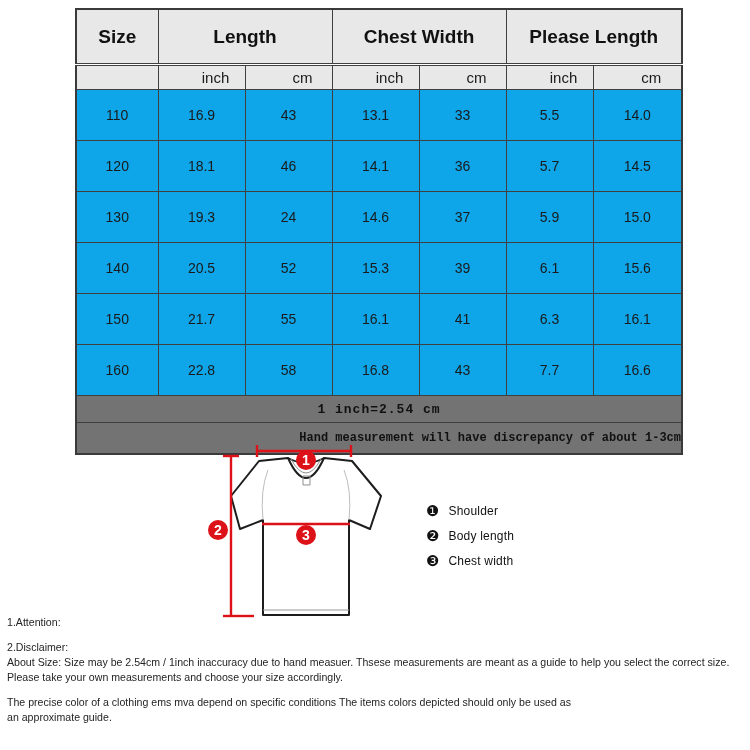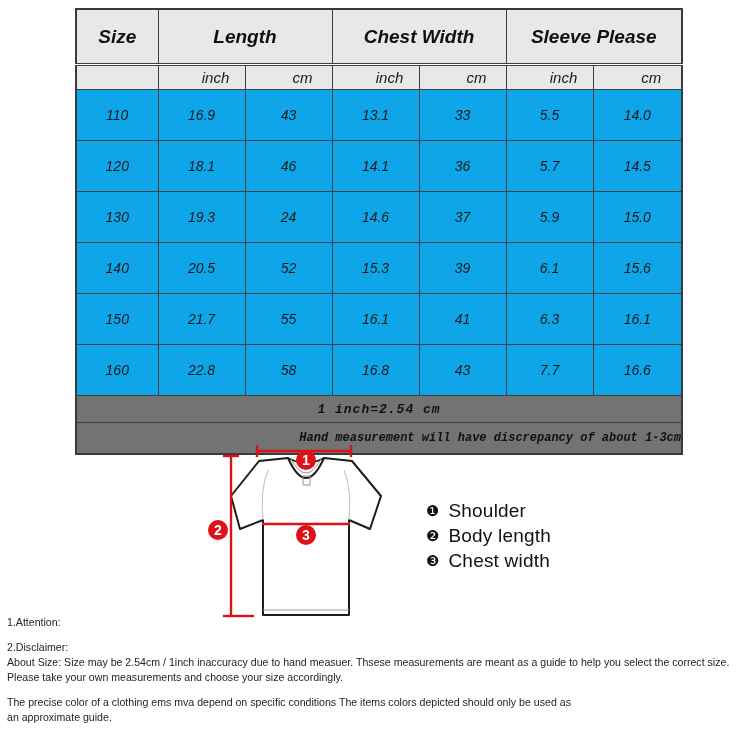--- a/index.html
+++ b/index.html
@@ -6,21 +6,21 @@
   body {
     width: 750px; height: 750px;
     background: #ffffff;
     position: relative;
     font-family: "Liberation Sans", sans-serif;
     overflow: hidden;
   }
 
   
   .table-wrap {
-    position: absolute; left: 75px; top: 8px; width: 606px; font-style: italic;
+    position: absolute; left: 75px; top: 8px; width: 606px;
   }
   table.size-table {
     border-collapse: collapse;
     table-layout: fixed;
     width: 606px;
     color: #1a1a1a;
   }
   table.size-table th, table.size-table td {
     border: 1px solid #404040;
     text-align: center;
@@ -74,21 +74,21 @@
     margin-bottom: 7px;
     color: #111;
   }
   .legend-marker {
     font-family: "DejaVu Sans", sans-serif;
     font-size: 15px;
     margin-right: 9px;
     line-height: 1;
   }
   .legend-label {
-    font-size: 19px;
+    font-size: 12px;
     letter-spacing: 0.2px;
   }
 
   
   .notes {
     position: absolute; left: 7px; top: 615px; width: 740px;
     font-size: 10.6px;
     line-height: 15px;
     color: #242424;
   }
@@ -108,21 +108,21 @@
       <col style="width:87px">
         <col style="width:87px">
         <col style="width:87px">
         <col style="width:89px">
     </colgroup>
     <thead>
       <tr class="head">
         <th>Size</th>
         <th colspan="2">Length</th>
         <th colspan="2">Chest Width</th>
-        <th colspan="2">Sleeve Please</th>
+        <th colspan="2">Please Length</th>
       </tr>
       <tr class="units" id="unit-row">
           <th></th>
           <th>inch</th>
           <th>cm</th>
           <th>inch</th>
           <th>cm</th>
           <th>inch</th>
           <th>cm</th>
         </tr>

